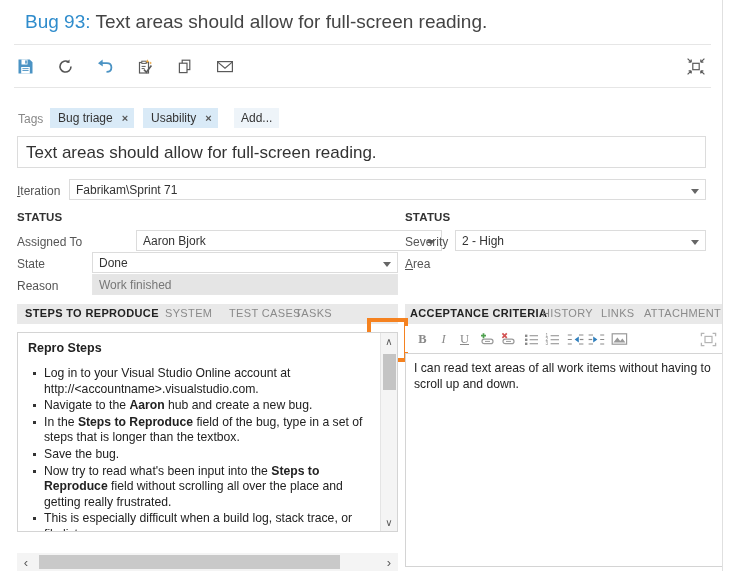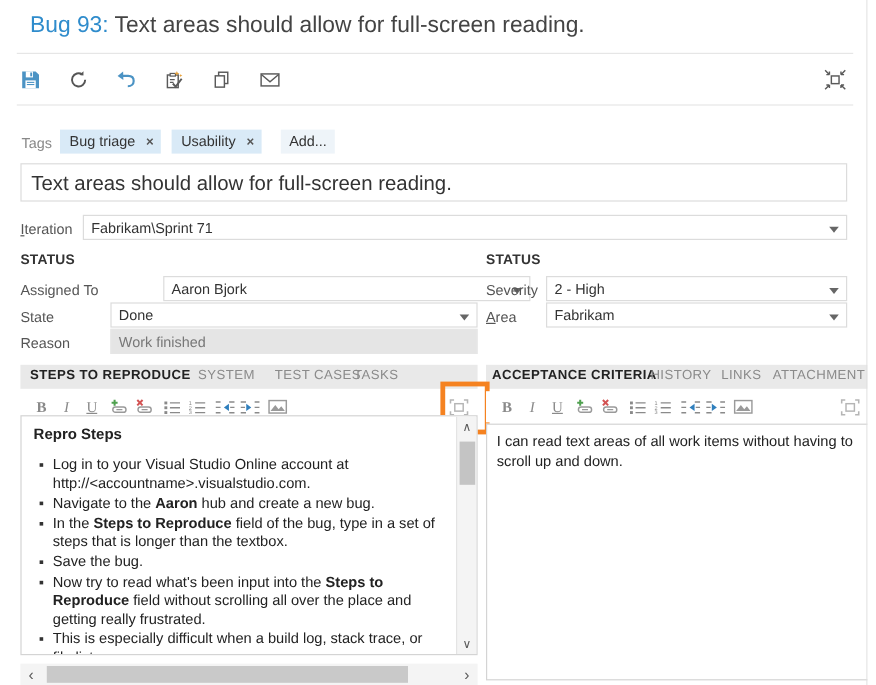--- a/index.html
+++ b/index.html
@@ -292,24 +292,20 @@
 
   <div class="sec-head" style="left:405px;top:211px;">STATUS</div>
 
   <span class="fld-label" style="left:405px;top:235px;">Severity</span>
   <div class="fld-ctl" style="left:455px;top:230px;width:251px;">
     <span class="fld-val">2 - High</span>
     <span class="caret"></span>
   </div>
 
   <span class="fld-label" style="left:405px;top:257px;"><span class="underline-hint">A</span><span>rea</span></span>
-  <div class="fld-ctl" style="left:455px;top:252px;width:251px;">
-    <span class="fld-val">Fabrikam</span>
-    <span class="caret"></span>
-  </div>
 
   <div class="tabstrip" style="left:17px;top:304px;width:381px;">
     <div class="tab active" style="left:8px;">STEPS TO REPRODUCE</div>
     <div class="tab" style="left:148px;">SYSTEM</div>
     <div class="tab" style="left:212px;">TEST CASES</div>
     <div class="tab" style="left:278px;">TASKS</div>
   </div>
 
   <div class="tabstrip" style="left:405px;top:304px;width:344px;">
     <div class="tab active" style="left:5px;">ACCEPTANCE CRITERIA</div>
@@ -451,21 +447,21 @@
     </div>
 
     <div class="maximize-btn" style="left:293px;top:2px;">
       <svg width="17" height="15" viewBox="0 0 17 15">
         <rect x="5" y="4.4" width="7" height="6.2" fill="none" stroke="#b5b5b5" stroke-width="1.2"></rect>
         <path d="M1.4 4.3V1.4h3M12.6 1.4h3v2.9M15.6 10.7v2.9h-3M4.4 13.6h-3v-2.9" fill="none" stroke="#b5b5b5" stroke-width="1.3"></path>
       </svg>
     </div>
   </div>
 
-  <div class="pane" style="left:17px;top:346px;width:381px;height:200px;">
+  <div class="pane" style="left:17px;top:332px;width:381px;height:200px;">
     <div class="pane-body">
       <div class="repro-h">Repro Steps</div>
       <ul class="repro">
         <li><span>Log in to your Visual Studio Online account at http://&lt;accountname&gt;.visualstudio.com.</span></li>
         <li><span>Navigate to the <b class="strong">Aaron</b> hub and create a new bug.</span></li>
         <li><span>In the <b class="strong">Steps to Reproduce</b> field of the bug, type in a set of steps that is longer than the textbox.</span></li>
         <li><span>Save the bug.</span></li>
         <li><span>Now try to read what's been input into the <b class="strong">Steps to Reproduce</b> field without scrolling all over the place and getting really frustrated.</span></li>
         <li><span>This is especially difficult when a build log, stack trace, or file list</span></li>
       </ul>

